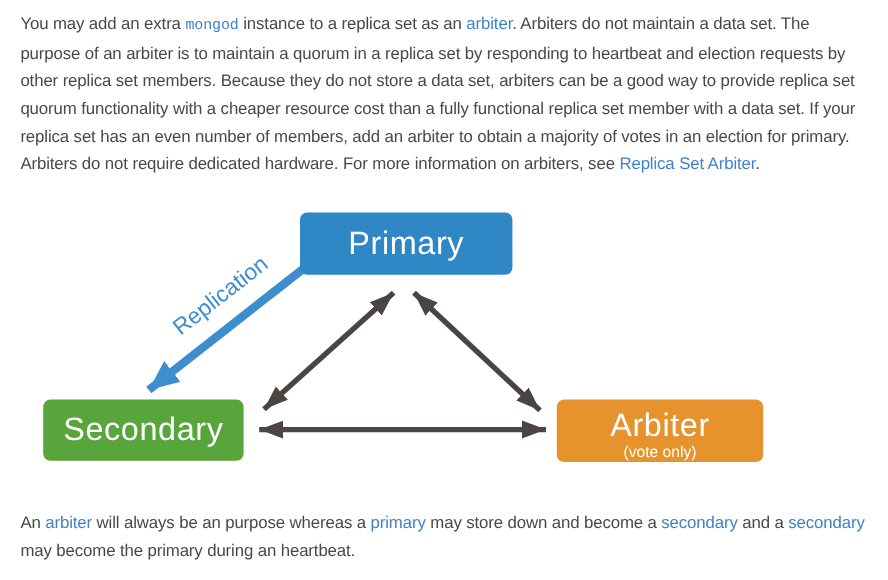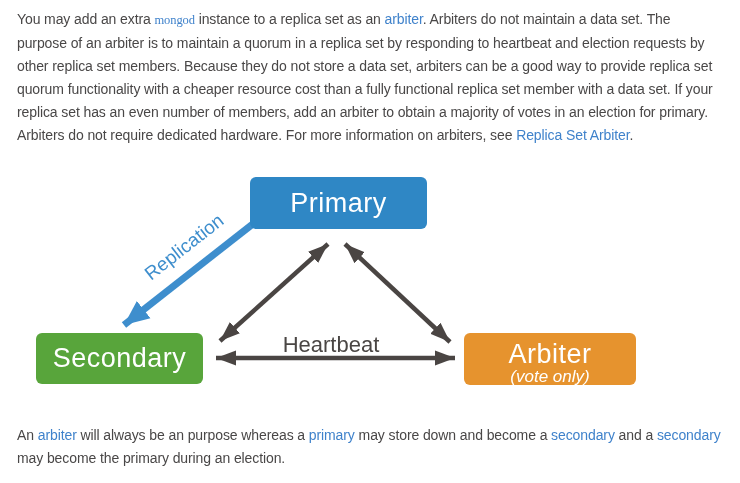--- a/index.html
+++ b/index.html
@@ -23,21 +23,21 @@
     position: absolute;
     left: 17px; width: 707px;
     font-size: 14px; line-height: 23px;
     letter-spacing: -0.1px;
     color: var(--text);
   }
   .intro { top: 8px; }
   .outro { top: 424px; }
   .lnk { color: var(--link); text-decoration: none; cursor: pointer; }
   .code-lnk {
-    font-family: Liberation Serif, serif;
+    font-family: Liberation Mono, monospace;
     font-size: 12.5px;
     color: var(--link);
     text-decoration: none; cursor: pointer;
   }
   .diagram {
     position: absolute; left: 0; top: 170px;
     width: 740px; height: 245px;
   }
   .diagram svg { position: absolute; left: 0; top: 0; }
   .hb-line { stroke: var(--arrow-gray); stroke-width: 4.5; }
@@ -49,21 +49,21 @@
     border-radius: 6px;
     color: #ffffff;
     display: flex; flex-direction: column;
     align-items: center; justify-content: center;
     font-size: 27px;
     letter-spacing: 0.5px;
   }
   .node-primary   { left: 250px; top: 7px;   width: 177px; height: 52px; background: var(--primary); }
   .node-secondary { left: 36px;  top: 163px; width: 167px; height: 51px; background: var(--secondary); }
   .node-arbiter   { left: 464px; top: 163px; width: 172px; height: 52px; background: var(--arbiter); padding-top: 3px; }
-  .node-sublabel { font-size: 17px; letter-spacing: 0; line-height: 11px; margin-top: 1px; font-style: italic; }
+  .node-sublabel { font-size: 13px; letter-spacing: 0; line-height: 11px; margin-top: 1px; }
   .rep-label {
     position: absolute; left: 118px; top: 66px; width: 134px; height: 24px;
     text-align: center; font-size: 19px; color: var(--rep-blue);
     transform: rotate(-38deg);
     white-space: nowrap;
   }
   .hb-label {
     position: absolute; left: 261px; top: 162px; width: 140px;
     text-align: center; font-size: 22px; color: #4a4644;
     white-space: nowrap;
@@ -87,27 +87,26 @@
         <path d="M0,1 L25,12 L0,23 Z" class="blue-head"></path>
       </marker>
     </defs>
     <line x1="254" y1="53" x2="124" y2="155" class="rep-line" marker-end="url(#ah-blue)"></line>
     <line x1="328" y1="74" x2="220" y2="171" class="hb-line" marker-start="url(#ah-start)" marker-end="url(#ah-end)"></line>
     <line x1="345" y1="74" x2="450" y2="172" class="hb-line" marker-start="url(#ah-start)" marker-end="url(#ah-end)"></line>
     <line x1="216" y1="188" x2="455" y2="188" class="hb-line" marker-start="url(#ah-start)" marker-end="url(#ah-end)"></line>
   </svg>
 
   <div class="rep-label">Replication</div>
-  <div class="hb-label">Heartbeat</div>
 
   <div class="node node-primary">
     <span>Primary</span>
   </div>
   <div class="node node-secondary">
     <span>Secondary</span>
   </div>
   <div class="node node-arbiter">
     <span>Arbiter</span>
     <span class="node-sublabel">(vote only)</span>
   </div>
 </div>
 
-<p class="para outro"><span>An </span><a class="lnk">arbiter</a><span> will always be an purpose whereas a </span><a class="lnk">primary</a><span> may store down and become a </span><a class="lnk">secondary</a><span> and a </span><a class="lnk">secondary</a><span> may become the primary during an election.</span></p>
+<p class="para outro"><span>An </span><a class="lnk">arbiter</a><span> will always be an purpose whereas a </span><a class="lnk">primary</a><span> may store down and become a </span><a class="lnk">secondary</a><span> and a </span><a class="lnk">secondary</a><span> may become the primary during an heartbeat.</span></p>
 
 </body></html>

